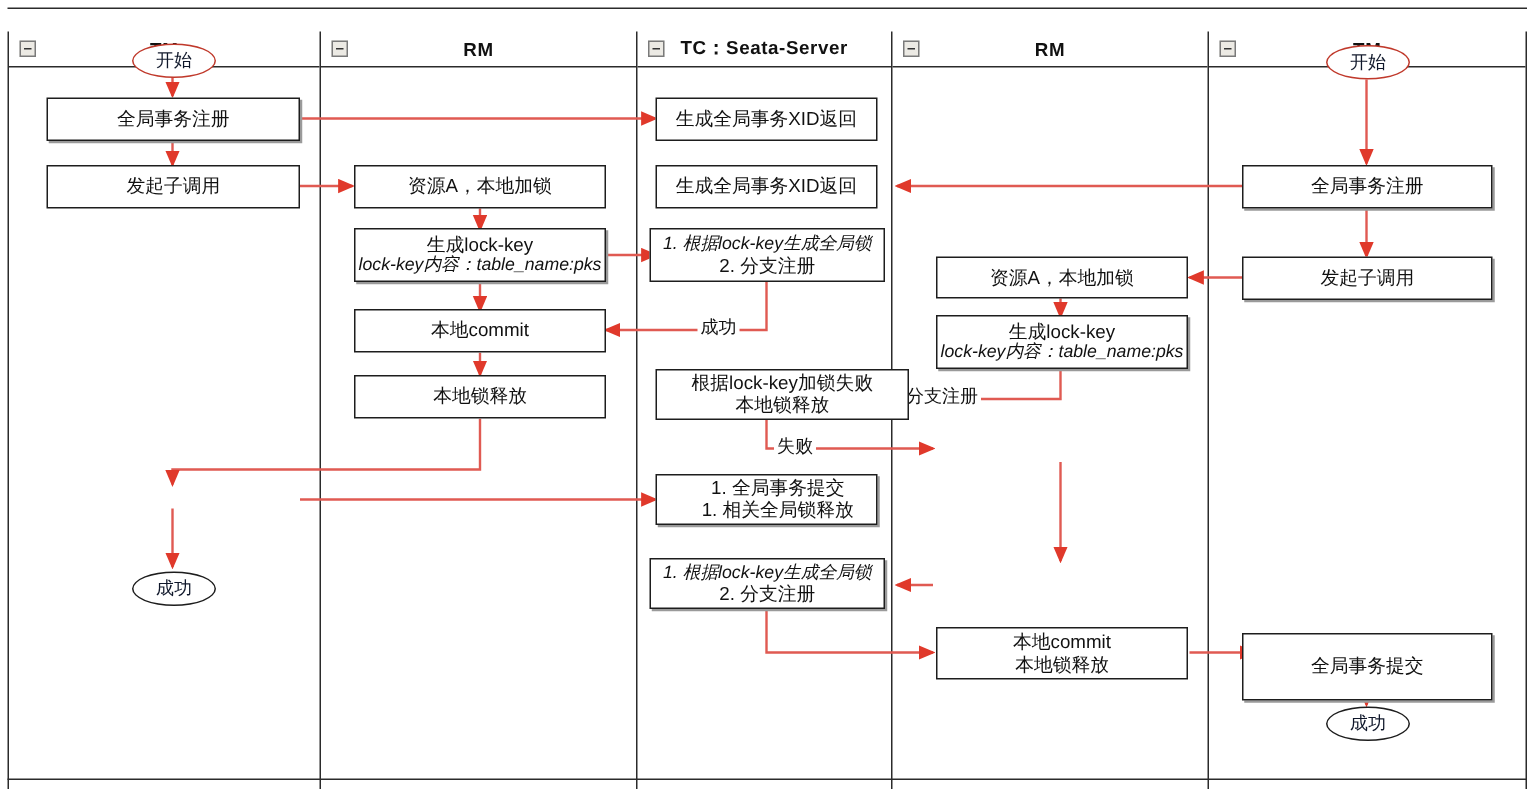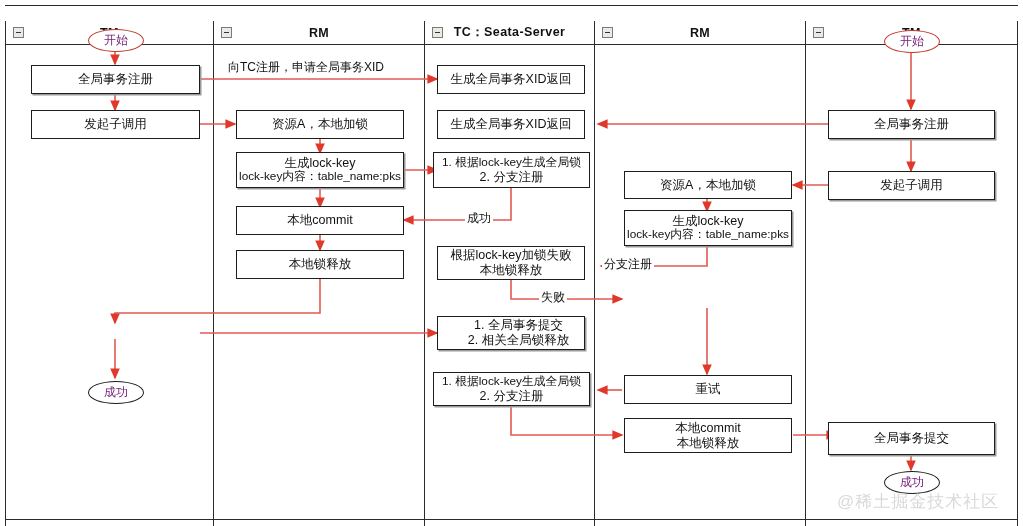--- a/index.html
+++ b/index.html
@@ -86,33 +86,33 @@
     font-size: 12.5px;
     color: #111;
     line-height: 1.18;
     text-align: center;
     white-space: nowrap;
   }
   .node.shadow {
     box-shadow: 1.5px 1.5px 0 0 #9a9a9a;
   }
   .node .ln { display: block; }
-  .node .ln.small { font-size: 11.8px; }
+  .node .ln.small { font-size: 11.8px; font-style: italic; }
 
   .terminator {
     position: absolute;
     box-sizing: border-box;
     border: 1.4px solid #c0392b;
     border-radius: 50%;
     background: #ffffff;
     display: flex;
     align-items: center;
     justify-content: center;
     font-size: 12px;
-    color: #701a75;
+    color: #0f172a;
   }
   .terminator.dark { border-color: #1d1d1d; }
 
   
   .edge-svg {
     position: absolute;
     left: 0; top: 0;
     width: 1023px;
     height: 526px;
     pointer-events: none;
@@ -218,24 +218,23 @@
       <path d="M511,279 L511,299 L622,299"></path>
 
       <path d="M622,390 L598,390"></path>
 
       <path d="M511,403 L511,435 L622,435"></path>
 
       <path d="M793,435 L836,435"></path>
     </g>
   </svg>
 
-  <div class="elabel" style="left:226px; top:59px;">向TC注册，申请全局事务XID</div>
   <div class="elabel" style="left:465px; top:210px;">成功</div>
   <div class="elabel" style="left:602px; top:256px;">分支注册</div>
-  <div class="elabel" style="left:539px; top:289px;">失败</div>
+  <div class="elabel" style="left:516px; top:289px;">失败</div>
 
   <div class="terminator" style="left:88px; top:29px; width:56px; height:23px;">
     <span>开始</span>
   </div>
   <div class="node shadow" style="left:31px; top:65px; width:169px; height:29px;">
     <span class="ln">全局事务注册</span>
   </div>
   <div class="node" style="left:31px; top:110px; width:169px; height:29px;">
     <span class="ln">发起子调用</span>
   </div>
@@ -260,59 +259,55 @@
   <div class="node" style="left:437px; top:65px; width:148px; height:29px;">
     <span class="ln">生成全局事务XID返回</span>
   </div>
   <div class="node" style="left:437px; top:110px; width:148px; height:29px;">
     <span class="ln">生成全局事务XID返回</span>
   </div>
   <div class="node" style="left:433px; top:152px; width:157px; height:36px;">
     <span class="ln small">1. 根据lock-key生成全局锁</span>
     <span class="ln">2. 分支注册</span>
   </div>
-  <div class="node" style="left:437px; top:246px; width:148px; height:34px;text-align:center;">
+  <div class="node" style="left:437px; top:246px; width:169px; height:34px;text-align:center;">
     <span class="ln">根据lock-key加锁失败</span>
     <span class="ln">本地锁释放</span>
   </div>
   <div class="node shadow" style="left:437px; top:316px; width:148px; height:34px;padding-left:15px;">
     <span class="ln">1. 全局事务提交</span>
-    <span class="ln">2. 相关全局锁释放</span>
+    <span class="ln">1. 相关全局锁释放</span>
   </div>
   <div class="node shadow" style="left:433px; top:372px; width:157px; height:34px;">
     <span class="ln small">1. 根据lock-key生成全局锁</span>
     <span class="ln">2. 分支注册</span>
   </div>
 
   <div class="node" style="left:624px; top:171px; width:168px; height:28px;">
     <span class="ln">资源A，本地加锁</span>
   </div>
   <div class="node shadow" style="left:624px; top:210px; width:168px; height:36px;">
     <span class="ln">生成lock-key</span>
     <span class="ln small">lock-key内容：table_name:pks</span>
   </div>
-  <div class="node" style="left:624px; top:375px; width:168px; height:29px;">
-    <span class="ln">重试</span>
-  </div>
   <div class="node" style="left:624px; top:418px; width:168px; height:35px;">
     <span class="ln">本地commit</span>
     <span class="ln">本地锁释放</span>
   </div>
 
   <div class="terminator" style="left:884px; top:30px; width:56px; height:23px;">
     <span>开始</span>
   </div>
   <div class="node shadow" style="left:828px; top:110px; width:167px; height:29px;">
     <span class="ln">全局事务注册</span>
   </div>
   <div class="node shadow" style="left:828px; top:171px; width:167px; height:29px;">
     <span class="ln">发起子调用</span>
   </div>
-  <div class="node shadow" style="left:828px; top:422px; width:167px; height:33px;">
+  <div class="node shadow" style="left:828px; top:422px; width:167px; height:45px;">
     <span class="ln">全局事务提交</span>
   </div>
   <div class="terminator dark" style="left:884px; top:471px; width:56px; height:23px;">
     <span>成功</span>
   </div>
 
-  <div class="watermark">@稀土掘金技术社区</div>
 
 </div>
 
 </body></html>

